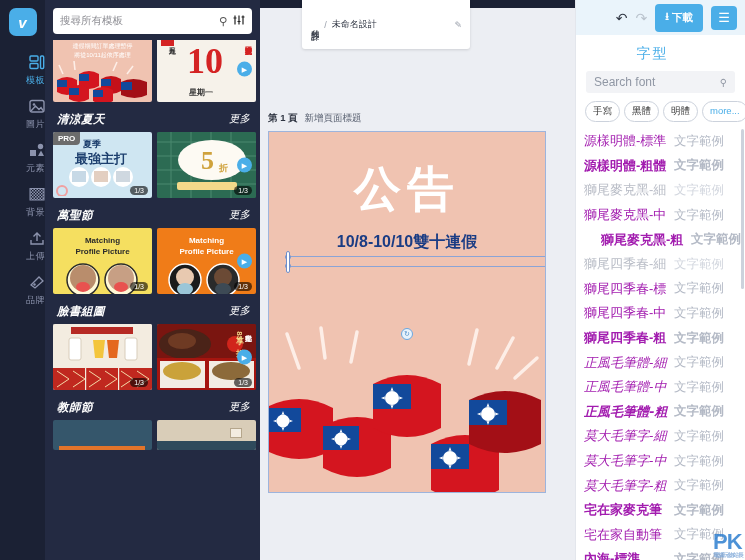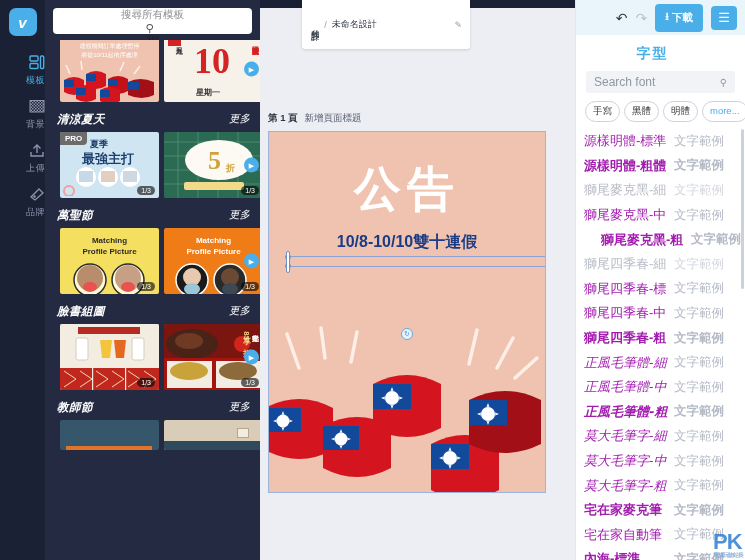--- a/index.html
+++ b/index.html
@@ -36,35 +36,35 @@
 
   
   .tpl-panel {
     width: 215px; height: 560px; flex: 0 0 215px;
     background: #232a42;
     position: relative; overflow: hidden;
   }
   .search-row { padding: 8px 8px 6px 8px; }
   .search-box {
     height: 26px; background: #fff; border-radius: 4px;
-    display: flex; align-items: center; padding: 0 7px; flex-direction: column;
+    display: flex; align-items: center; padding: 0 7px;
   }
   .search-box .ph { flex: 1; font-size: 10.5px; color: #8d8d93; }
   .search-box .si { color: #555; font-size: 11px; margin-right: 6px; }
   .search-box .fi { color: #222; font-size: 12px; font-weight: bold; }
 
   .tpl-scroll { position: absolute; top: 40px; left: 0; right: 0; bottom: 0; overflow: hidden; }
   .sec-head {
     display: flex; align-items: flex-start; justify-content: space-between;
     padding: 10px 10px 5px 12px;
     font-style: italic;
   }
   .sec-head .t { font-size: 11.5px; color: #fff; font-weight: bold; letter-spacing: .5px; }
   .sec-head .m { font-size: 10.5px; color: #fff; cursor: pointer; }
-  .thumb-row { display: flex; gap: 5px; padding: 0 15px; }
+  .thumb-row { display: flex; gap: 5px; padding: 0 8px; }
   .thumb {
     position: relative; width: 99px; height: 66px;
     border-radius: 2px; overflow: hidden; cursor: pointer;
     background: #444; flex: 0 0 99px;
   }
   .thumb .play {
     position: absolute; right: 4px; top: 50%; transform: translateY(-50%);
     width: 15px; height: 15px; border-radius: 50%;
     background: #4aaee8; color: #fff; font-size: 7px;
     display: flex; align-items: center; justify-content: center;
@@ -190,21 +190,21 @@
     font-size: 10.5px; padding: 5px 10px; display: flex; align-items: center;
     gap: 3px; cursor: pointer; font-weight: bold;
   }
   .burger {
     background: #4aaee8; color: #fff; border-radius: 4px;
     width: 26px; height: 24px; display: flex; align-items: center;
     justify-content: center; font-size: 13px; cursor: pointer;
   }
   .panel-title {
     text-align: center; color: #4aaee8; font-size: 14px;
-    font-weight: bold; padding: 10px 16px 8px 0; letter-spacing: 2px;
+    font-weight: normal; padding: 10px 16px 8px 0; letter-spacing: 2px;
   }
   .font-search {
     margin: 0 10px; height: 22px; background: #f2f3f6;
     border-radius: 3px; display: flex; align-items: center;
     padding: 0 8px;
   }
   .font-search .ph { flex: 1; font-size: 12px; color: #9097a4; }
   .font-search .si { font-size: 10px; color: #9097a4; }
   .tagrow { display: flex; gap: 4px; padding: 8px 8px 7px 9px; }
   .tag {
@@ -248,21 +248,41 @@
       <span class="ico">
         <svg width="16" height="15" viewBox="0 0 16 15">
             <rect x="1" y="1" width="8" height="5" rx="1" fill="none" stroke="currentColor" stroke-width="1.4"></rect>
             <rect x="1" y="8.5" width="8" height="5" rx="1" fill="none" stroke="currentColor" stroke-width="1.4"></rect>
             <rect x="11.5" y="1" width="3.2" height="12.5" rx="1" fill="none" stroke="currentColor" stroke-width="1.4"></rect>
           </svg>
       </span>
       <span class="lbl">模板</span>
     </div>
 
-
+    <div class="rail-item">
+      <span class="ico">
+        <svg width="16" height="15" viewBox="0 0 16 15">
+            <rect x="1" y="1.5" width="14" height="11.5" rx="2" fill="none" stroke="currentColor" stroke-width="1.4"></rect>
+            <circle cx="5" cy="5.5" r="1.3" fill="currentColor"></circle>
+            <path d="M2 12 L6.5 7 L10 10.5 L12 8.5 L14 11.5" fill="none" stroke="currentColor" stroke-width="1.4"></path>
+          </svg>
+      </span>
+      <span class="lbl">圖片</span>
+    </div>
+
+    <div class="rail-item">
+      <span class="ico">
+        <svg width="16" height="15" viewBox="0 0 16 15">
+            <rect x="1" y="7" width="6" height="6" fill="currentColor"></rect>
+            <circle cx="11.5" cy="3.5" r="2.7" fill="currentColor"></circle>
+            <path d="M9 13 L12 7.5 L15 13 Z" fill="currentColor"></path>
+          </svg>
+      </span>
+      <span class="lbl">元素</span>
+    </div>
 
     <div class="rail-item">
       <span class="ico">
         <svg width="16" height="15" viewBox="0 0 16 15">
             <defs>
               <pattern id="chk" width="3" height="3" patternUnits="userSpaceOnUse">
                 <rect width="1.5" height="1.5" fill="currentColor"></rect>
                 <rect x="1.5" y="1.5" width="1.5" height="1.5" fill="currentColor"></rect>
               </pattern>
             </defs>

